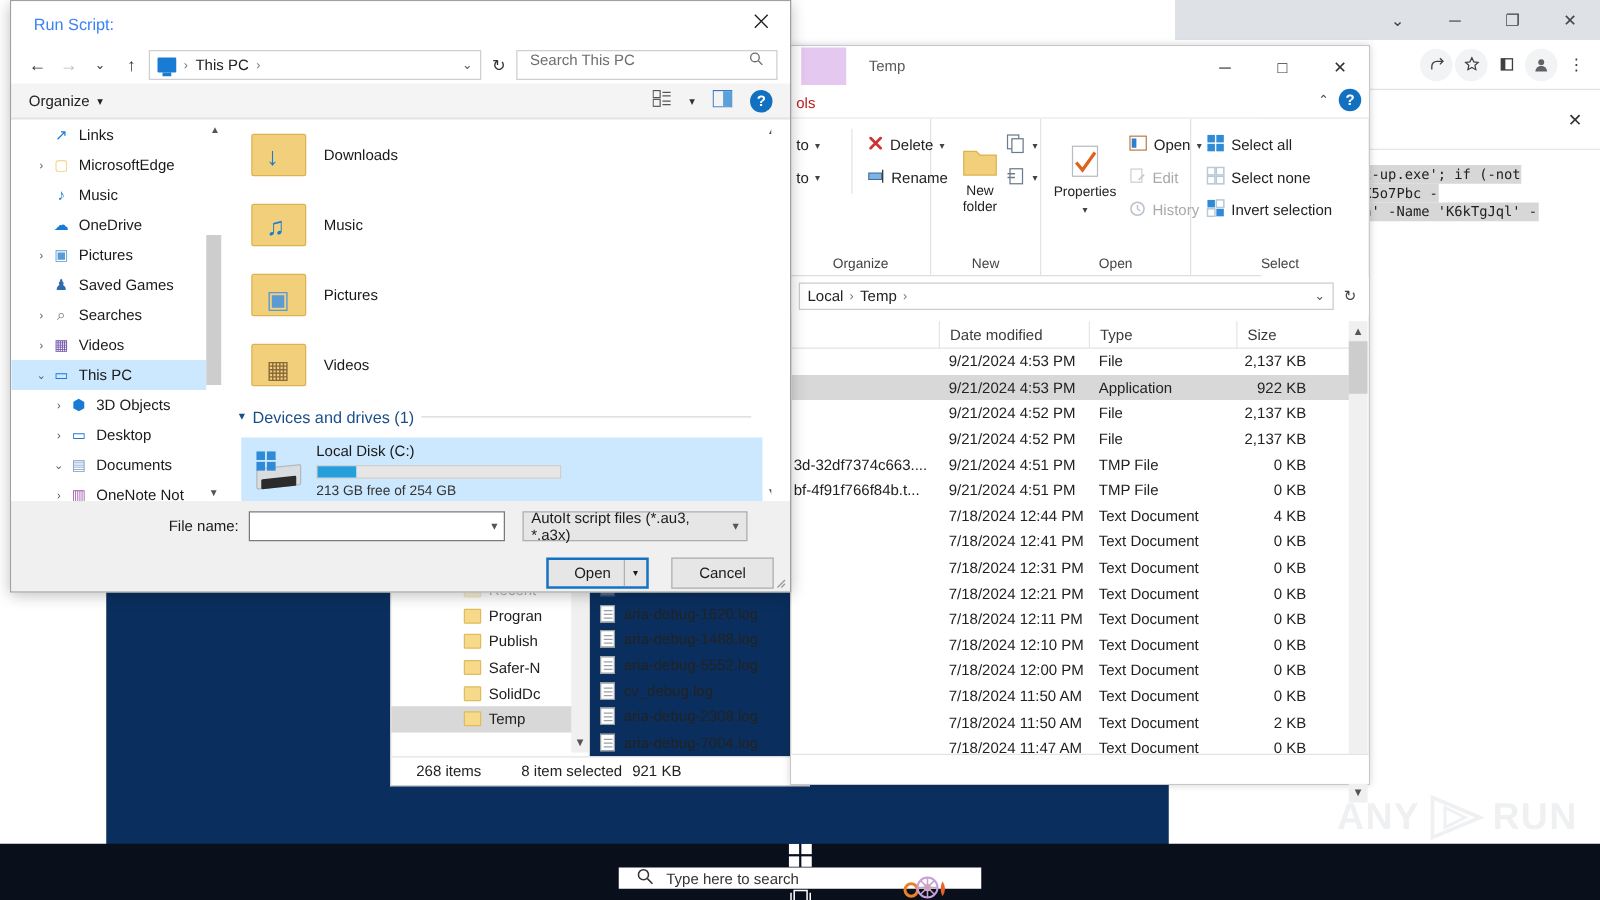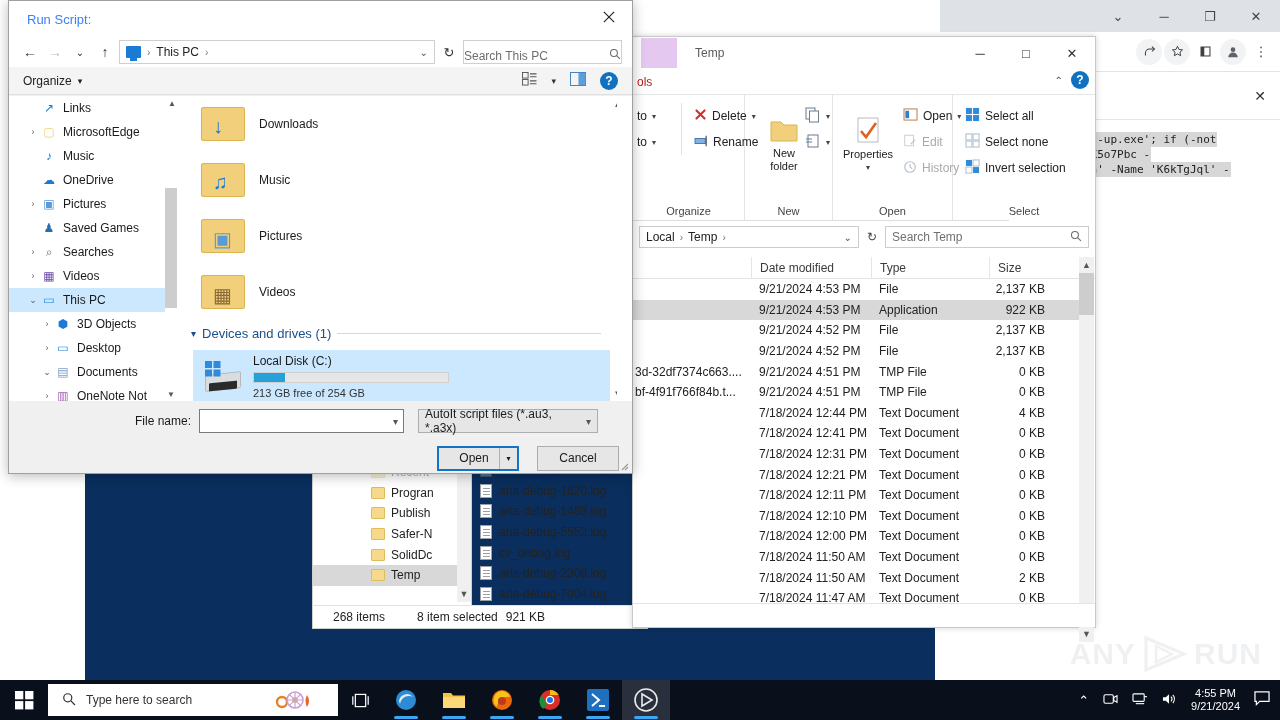--- a/index.html
+++ b/index.html
@@ -97,21 +97,21 @@
   .dlg { position:absolute; left:8px; top:0; width:625px; height:474px; background:#f0f0f0; border:1px solid #a0a0a0; box-shadow:0 2px 12px rgba(0,0,0,.28); }
   .dlg-title { height:36px; background:#ffffff; display:flex; align-items:center; }
   .dlg-title span { margin-left:18px; font-size:13px; color:#3b82f6; }
   .dlg-close { position:absolute; right:0; top:0; width:46px; height:32px; display:flex; align-items:center; justify-content:center; font-size:15px; color:#222; }
   .dlg-addr { height:30px; display:flex; align-items:center; gap:3px; padding:0 10px; background:#ffffff; }
   .nav-arrow { width:22px; height:22px; display:flex; align-items:center; justify-content:center; font-size:14px; color:#333;}
   .nav-arrow.dim { color:#bdbdbd; }
   .dlg-addr-box { flex:1; height:24px; border:1px solid #cfcfcf; background:#fff; display:flex; align-items:center; padding:0 6px; font-size:12px; color:#222; gap:6px;}
   .pc-ico { width:15px; height:12px; background:#1a7bd4; border-radius:1px; position:relative; flex:none;}
   .pc-ico:after{ content:""; position:absolute; left:4px; bottom:-3px; width:7px; height:3px; background:#1a7bd4;}
-  .dlg-search { width:159px; height:24px; border:1px solid #cfcfcf; background:#fff; display:flex; align-items:flex-end; justify-content:space-between; padding:0 0; font-size:12px; color:#6e6e6e;}
+  .dlg-search { width:209px; height:24px; border:1px solid #cfcfcf; background:#fff; display:flex; align-items:flex-start; justify-content:space-between; padding:0 10px; font-size:12px; color:#6e6e6e;}
   .dlg-organize { height:28px; background:#f4f4f4; border-bottom:1px solid #e0e0e0; display:flex; align-items:center; padding:0 14px; font-size:12px; color:#222; }
   .org-right { margin-left:auto; display:flex; align-items:center; gap:14px;}
 
   .dlg-body { position:absolute; left:0; top:95px; width:623px; height:305px; display:flex; background:#ffffff; }
   .dlg-tree { width:170px; height:305px; background:#ffffff; position:relative; overflow:hidden; }
   .tree-item { height:24px; display:flex; align-items:center; font-size:12px; color:#1a1a1a; white-space:nowrap; }
   .tree-item.sel { background:#cce8ff; }
   .tw { width:16px; display:flex; align-items:center; justify-content:center; color:#555; font-size:9px; flex:none;}
   .tico { width:16px; height:16px; margin-right:6px; flex:none; display:flex; align-items:center; justify-content:center; font-size:12px;}
   .tree-scroll { position:absolute; right:0; top:0; width:14px; height:305px; background:#ffffff; }
@@ -142,21 +142,21 @@
   .fn-input { width:205px; height:24px; border:1px solid #7a7a7a; background:#fff; display:flex; align-items:center; justify-content:flex-end; padding-right:5px;}
   .fn-type { width:180px; height:24px; border:1px solid #adadad; background:#e6e6e6; display:flex; align-items:center; justify-content:space-between; padding:0 6px; font-size:12px; color:#1a1a1a; margin-left:14px;}
   .btn-row { display:flex; align-items:center; height:28px; margin-top:8px; padding-left:428px; gap:18px;}
   .btn-open { width:82px; height:25px; border:2px solid #1673c4; background:#e6e6e6; display:flex; align-items:center; font-size:12px; color:#1a1a1a; position:relative;}
   .btn-open .lbl { flex:1; text-align:center; padding-right:8px;}
   .btn-open .split { position:absolute; right:0; top:0; width:18px; height:21px; border-left:1px solid #b0b0b0; display:flex; align-items:center; justify-content:center; font-size:8px;}
   .btn-cancel { width:82px; height:25px; border:1px solid #adadad; background:#e6e6e6; display:flex; align-items:center; justify-content:center; font-size:12px; color:#1a1a1a;}
   .resize-grip { position:absolute; right:3px; bottom:2px; width:10px; height:10px; color:#999; font-size:9px;}
 
   
-  .taskbar { position:absolute; left:0; bottom:0; width:1280px; height:40px; background:#0a0f1c; display:flex; align-items:center; }
+  .taskbar { position:absolute; left:0; bottom:0; width:1280px; height:45px; background:#0a0f1c; display:flex; align-items:center;flex-direction:column; }
   .start-btn { width:48px; height:40px; display:flex; align-items:center; justify-content:center; }
   .tb-search { width:290px; height:32px; background:#ffffff; display:flex; align-items:center; gap:10px; padding-left:14px; font-size:12px; color:#333; position:relative;}
   .tb-search .cortana { position:absolute; right:24px; top:3px; font-size:16px;}
   .tb-task { width:44px; height:40px; display:flex; align-items:center; justify-content:center; color:#fff; }
   .tb-app { width:48px; height:40px; display:flex; align-items:center; justify-content:center; position:relative;}
   .tb-app.active { background:#2a2f3d; }
   .tb-app .under { position:absolute; bottom:1px; left:12px; width:24px; height:3px; background:#3ba7f0; border-radius:2px;}
   .tray { margin-left:auto; display:flex; align-items:center; gap:14px; padding-right:10px; color:#fff; font-size:11px;}
   .clock { text-align:center; line-height:13px; }
   .tray-ico { font-size:13px; }
@@ -436,27 +436,20 @@
 
     <div class="exp-addr">
       <div class="addr-box">
         <span>Local</span>
         <span class="addr-sep">›</span>
         <span>Temp</span>
         <span class="addr-sep">›</span>
         <span style="margin-left:auto;font-size:10px;color:#555;">⌄</span>
       </div>
       <div class="refresh-ico">↻</div>
-      <div class="search-box">
-        <span>Search Temp</span>
-        <span><svg width="12" height="12" viewBox="0 0 16 16">
-              <circle cx="6.6" cy="6.6" r="4.6" fill="none" stroke="#6b6b6b" stroke-width="1.4"></circle>
-              <path d="M10.2 10.2 L14.5 14.5" stroke="#6b6b6b" stroke-width="1.4"></path>
-            </svg></span>
-      </div>
     </div>
 
     <div class="exp-cols">
       <div class="colh" style="width:118px;border-left:none;"></div>
       <div class="colh" style="width:120px;">Date modified</div>
       <div class="colh" style="width:118px;">Type</div>
       <div class="colh size" style="width:84px;">Size</div>
     </div>
 
     <div class="exp-list" id="explorer-rows">

